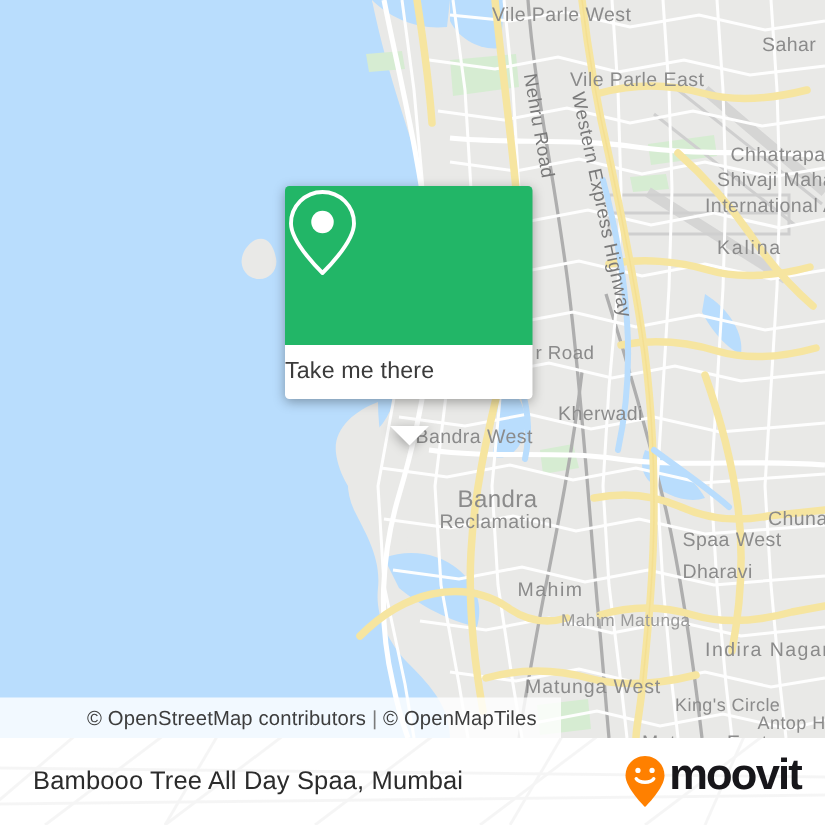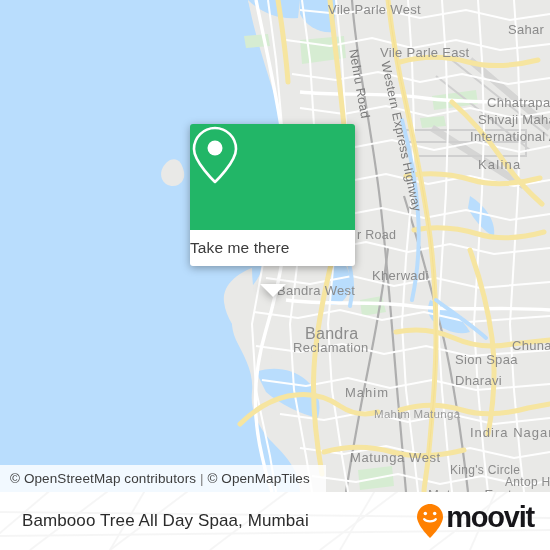--- a/index.html
+++ b/index.html
@@ -28,21 +28,21 @@
              border-radius:3px 3px 0 0;display:flex;align-items:center;justify-content:center;}
   .popup-bottom{width:165px;height:36px;background:#fff;
                 border-radius:0 0 3px 3px;display:flex;align-items:center;}
   .popup-label{font-size:15.5px;color:#3b3b3b;letter-spacing:.1px;}
   .popup-tail{position:absolute;left:50%;top:160px;transform:translateX(-50%);
               width:0;height:0;border-left:13px solid transparent;
               border-right:13px solid transparent;border-top:13px solid #fff;}
 
   
   .attrib{position:absolute;left:0;top:465px;height:27px;width:326px;
-          background:rgba(255,255,255,.82);display:flex;align-items:center;}
+          background:rgba(255,255,255,.82);display:flex;align-items:center;padding-left:48px;}
   .attrib-text{font-size:13.5px;color:#3d3d3d;padding-left:10px;letter-spacing:.1px;}
   .attrib-text .sep{color:#7b7b7b;}
 
   
   .footer{position:absolute;left:0;top:492px;width:550px;height:58px;
           background:#ffffff;overflow:hidden;}
   .footer-wm{position:absolute;left:0;top:0;width:550px;height:58px;opacity:.5;}
   .footer-title{position:absolute;left:22px;top:50%;transform:translateY(-50%);
                 font-size:17px;color:#2b2b2b;letter-spacing:.1px;white-space:nowrap;}
   .brand{position:absolute;right:16px;top:50%;transform:translateY(-50%);
@@ -198,21 +198,21 @@
       <div class="maplabel" style="left:470px;top:129px;font-size:13px;">International Airport</div>
       <div class="maplabel" style="left:478px;top:157px;font-size:13px;letter-spacing:1.2px;">Kalina</div>
       <div class="maplabel rot dark" style="left:392px;top:60px;font-size:12.5px;transform:rotate(78deg);">Western Express Highway</div>
       <div class="maplabel rot dark" style="left:360px;top:48px;font-size:12.5px;transform:rotate(80deg);">Nehru Road</div>
       <div class="maplabel" style="left:357px;top:228px;font-size:12.5px;">r Road</div>
       <div class="maplabel" style="left:372px;top:268px;font-size:13px;">Kherwadi</div>
       <div class="maplabel" style="left:277px;top:283px;font-size:13px;">Bandra West</div>
       <div class="maplabel" style="left:305px;top:325px;font-size:16px;">Bandra</div>
       <div class="maplabel" style="left:293px;top:340px;font-size:13px;">Reclamation</div>
       <div class="maplabel" style="left:512px;top:338px;font-size:13px;">Chunabha</div>
-      <div class="maplabel" style="left:455px;top:352px;font-size:13px;">Sion Spaa</div>
+      <div class="maplabel" style="left:455px;top:352px;font-size:13px;">Spaa West</div>
       <div class="maplabel" style="left:455px;top:373px;font-size:13px;">Dharavi</div>
       <div class="maplabel" style="left:345px;top:385px;font-size:13px;letter-spacing:1px;">Mahim</div>
       <div class="maplabel sub" style="left:374px;top:408px;font-size:11.5px;">Mahim Matunga</div>
       <div class="maplabel" style="left:470px;top:425px;font-size:13px;letter-spacing:1px;">Indira Nagar</div>
       <div class="maplabel" style="left:350px;top:450px;font-size:13px;letter-spacing:.6px;">Matunga West</div>
       <div class="maplabel" style="left:450px;top:463px;font-size:12px;">King's Circle</div>
       <div class="maplabel" style="left:505px;top:475px;font-size:12px;">Antop Hill</div>
       <div class="maplabel" style="left:428px;top:487px;font-size:13px;">Matunga East</div>
     </div>
 

